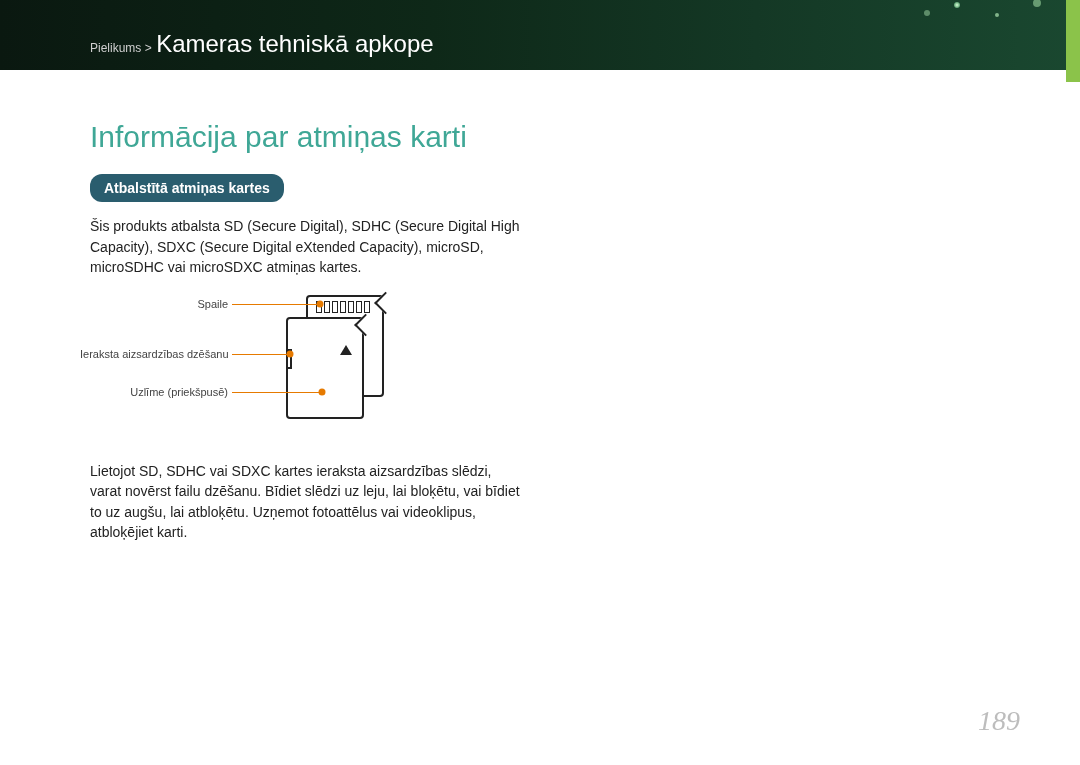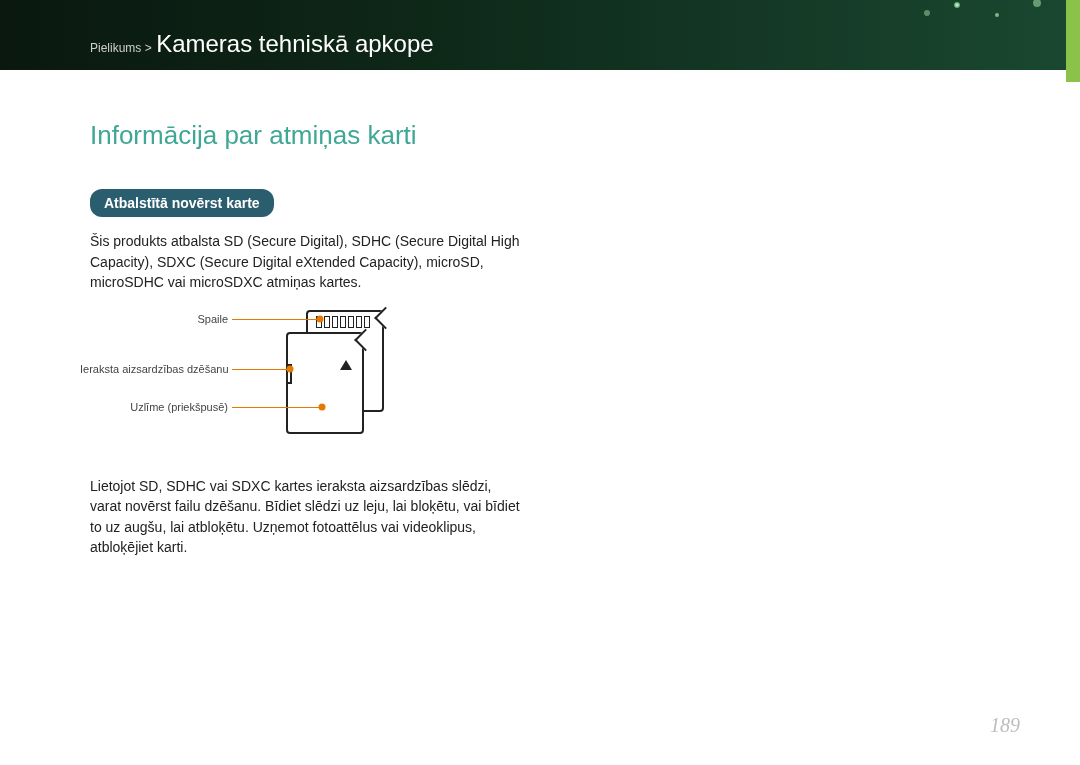--- a/index.html
+++ b/index.html
@@ -46,23 +46,23 @@
   }
   .bc-small { font-size: 12px; color: #cfcfcf; }
   .bc-large { font-size: 24px; color: #fff; font-weight: 400; }
   .content {
     position: absolute;
     left: 90px; top: 120px;
     width: 920px;
   }
   .section-title {
     color: #3fa796;
-    font-size: 26px;
+    font-size: 30px;
     font-weight: 400;
-    margin-bottom: 38px;
+    margin-bottom: 20px;
   }
   .cols { display: flex; gap: 50px; }
   .col { flex: 1; font-size: 14px; color: #222; line-height: 1.45; }
   .pill {
     display: inline-block;
     background: #2a5d6e;
     color: #fff;
     font-size: 14px;
     font-weight: 600;
     padding: 4px 14px;
@@ -191,21 +191,21 @@
     width: 0; height: 0;
     border-left: 5px solid transparent;
     border-right: 5px solid transparent;
     border-bottom: 8px solid #4a8fa8;
   }
   .page-num {
     position: absolute;
     right: 60px; bottom: 28px;
     font-family: Georgia, 'Times New Roman', serif;
     font-style: italic;
-    font-size: 20px;
+    font-size: 28px;
     color: #bdbdbd;
   }
 </style>
 </head>
 <body>
 
 <div class="top-banner"></div>
 <div class="breadcrumb-wrap">
   <div class="bc-inner">
     <span class="bc-small">Pielikums &gt;</span>
@@ -213,21 +213,21 @@
   </div>
 </div>
 <div class="side-tab"></div>
 
 <div class="content">
   <h1 class="section-title">Informācija par atmiņas karti</h1>
 
   <div class="cols">
 
     <div class="col">
-      <div class="pill">Atbalstītā novērst karte</div>
+      <div class="pill">Atbalstītā atmiņas kartes</div>
       <p class="para">Šis produkts atbalsta SD (Secure Digital), SDHC (Secure Digital High Capacity), SDXC (Secure Digital eXtended Capacity), microSD, microSDHC vai microSDXC atmiņas kartes.</p>
 
       <div class="diagram1">
         <div class="sdcard back">
           <div class="contacts">
               <span></span>
               <span></span>
               <span></span>
               <span></span>
               <span></span>

